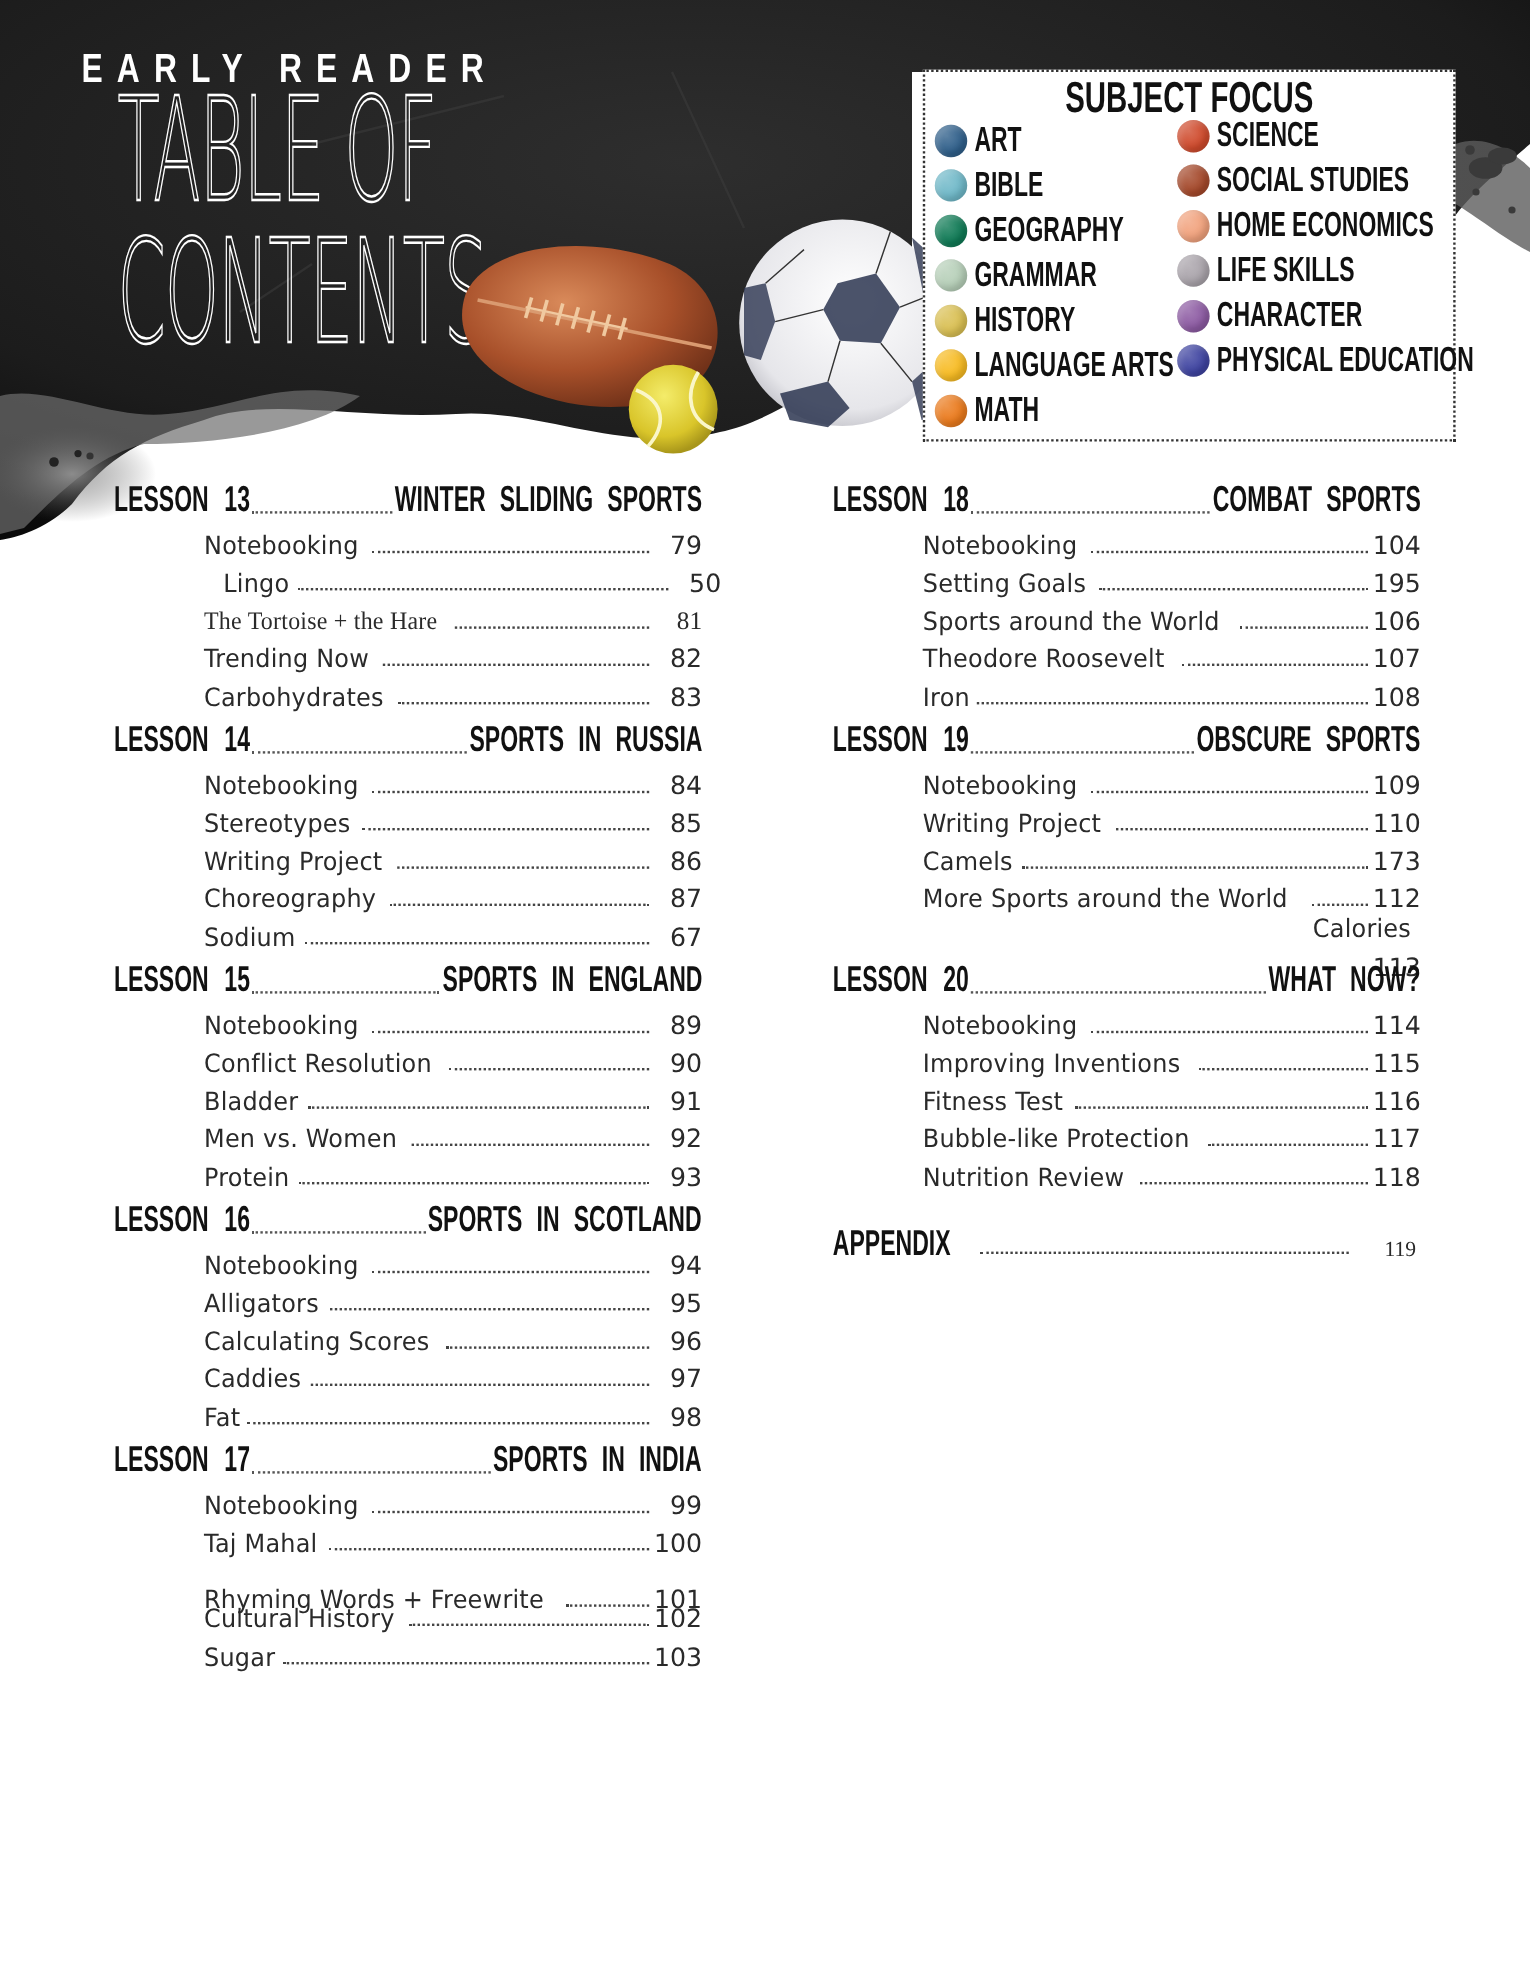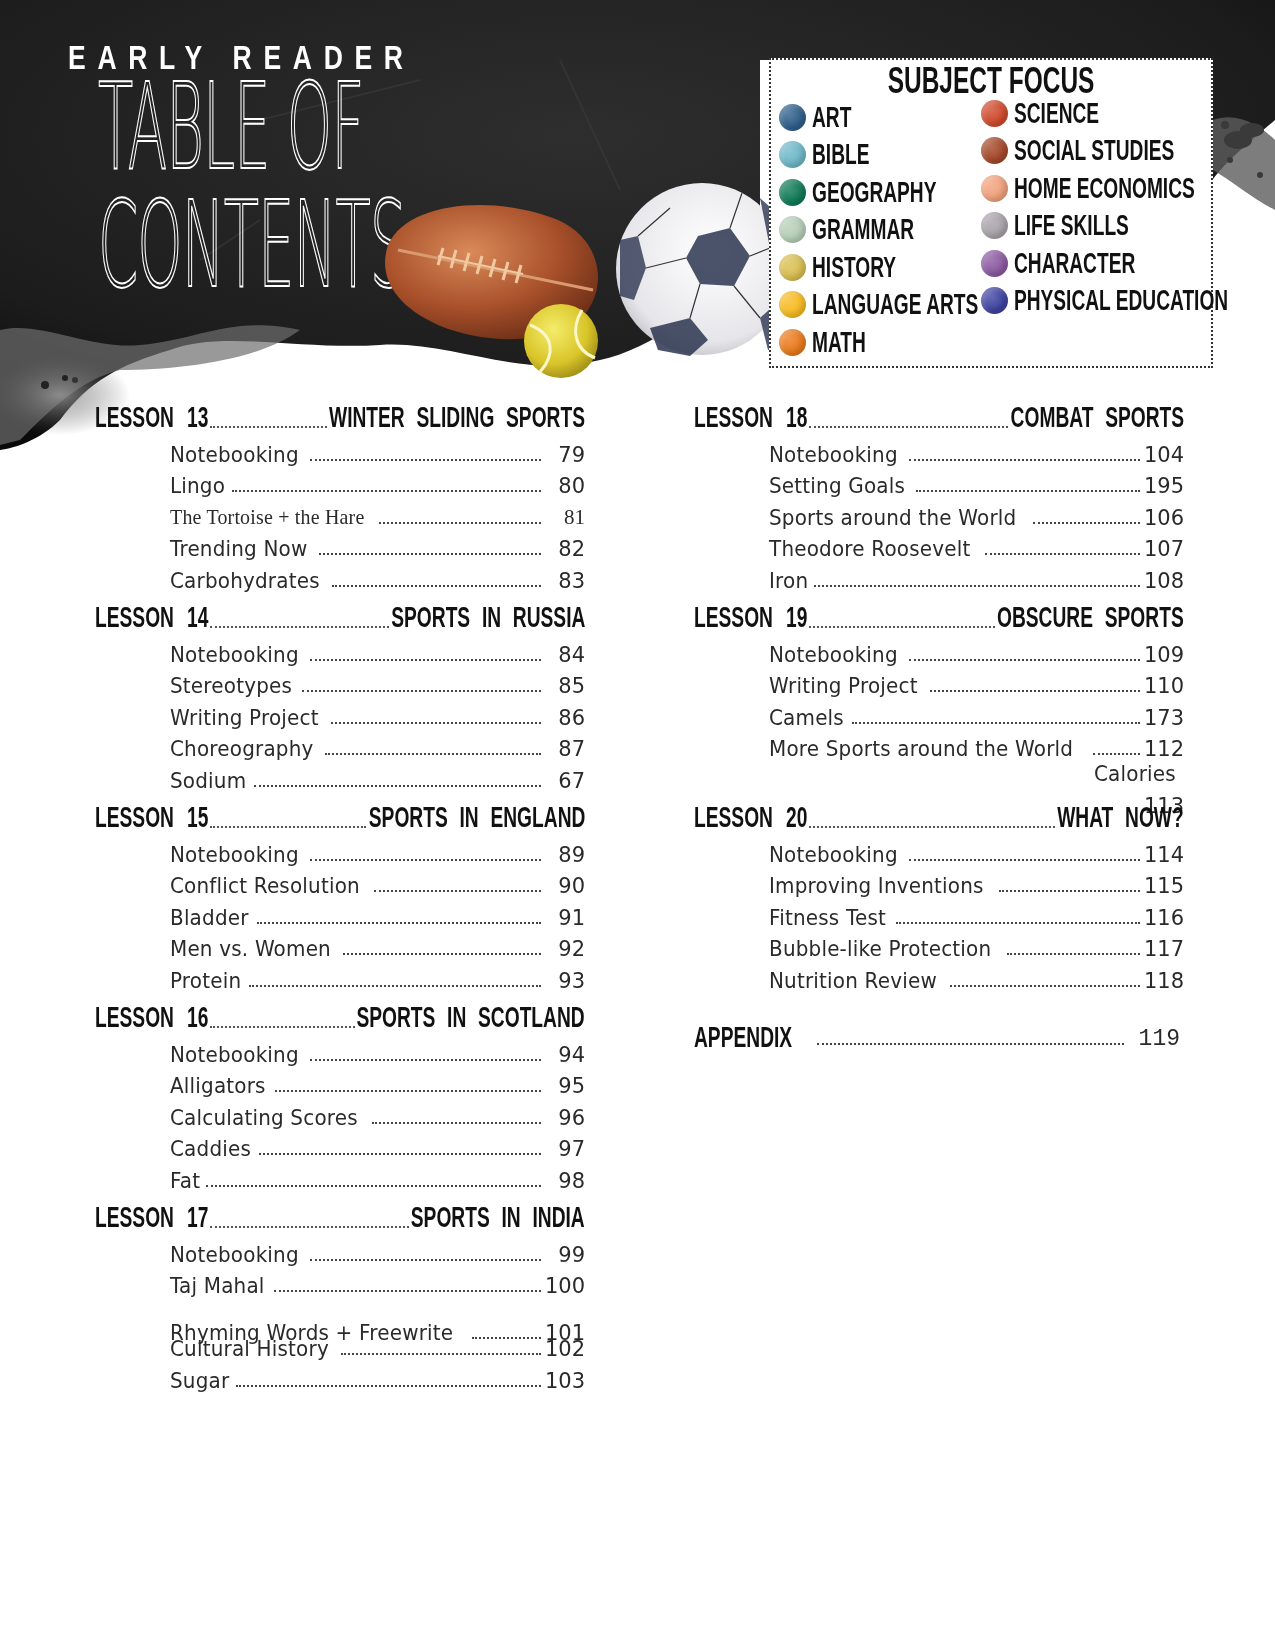--- a/index.html
+++ b/index.html
@@ -86,21 +86,21 @@
   .entry-page {
     flex: 0 0 44px; text-align: right; white-space: nowrap; font-weight: normal; color: #2a2a2a;
   }
 
   .appendix {
     position: absolute; left: 694px; top: 1018px; width: 486px; height: 34px;
     display: flex; align-items: flex-end;
   }
   .appendix .cond { transform-origin: left bottom; position: relative; }
   .appendix .entry-leader { margin-bottom: 7px; margin-left: -30px; margin-right: 12px; }
-  .appendix .entry-page { font-family: Liberation Mono, monospace; font-size: 23px; flex: 0 0 44px; color: #2a2a2a; }
+  .appendix .entry-page { font-family: Liberation Serif, serif; font-size: 18px; flex: 0 0 44px; color: #2a2a2a; }
 </style>
 </head>
 <body>
 
 <svg class="ink-bg" viewBox="0 0 1275 460" width="1275" height="460">
   <defs>
     <radialGradient id="inkg" cx="45%" cy="30%" r="80%">
       <stop offset="0%" stop-color="#2e2e2e"></stop>
       <stop offset="70%" stop-color="#1c1c1c"></stop>
       <stop offset="100%" stop-color="#0a0a0a"></stop>
@@ -255,24 +255,24 @@
       <div class="lesson-head">
         <span class="cond lh-left" style="word-spacing: 12px;">LESSON 13</span>
         <span class="lh-leader" style="left: 115.32px; width: 116.67px;"></span>
         <span class="cond lh-right">WINTER SLIDING SPORTS</span>
       </div>
       <div class="entry" style="top: 36px;">
         <span class="entry-label">Notebooking</span>
         <span class="entry-leader"></span>
         <span class="entry-page">79</span>
       </div>
-      <div class="entry" style="top: 67.4px;">
+      <div class="entry" style="top: 67.4px; margin-left: 16px;">
         <span class="entry-label">Lingo</span>
         <span class="entry-leader"></span>
-        <span class="entry-page">80</span>
+        <span class="entry-page">50</span>
       </div>
       <div class="entry" style="top: 98.8px; font-family: Liberation Serif, serif;">
         <span class="entry-label">The Tortoise + the Hare</span>
         <span class="entry-leader"></span>
         <span class="entry-page">81</span>
       </div>
       <div class="entry" style="top: 130.2px;">
         <span class="entry-label">Trending Now</span>
         <span class="entry-leader"></span>
         <span class="entry-page">82</span>

